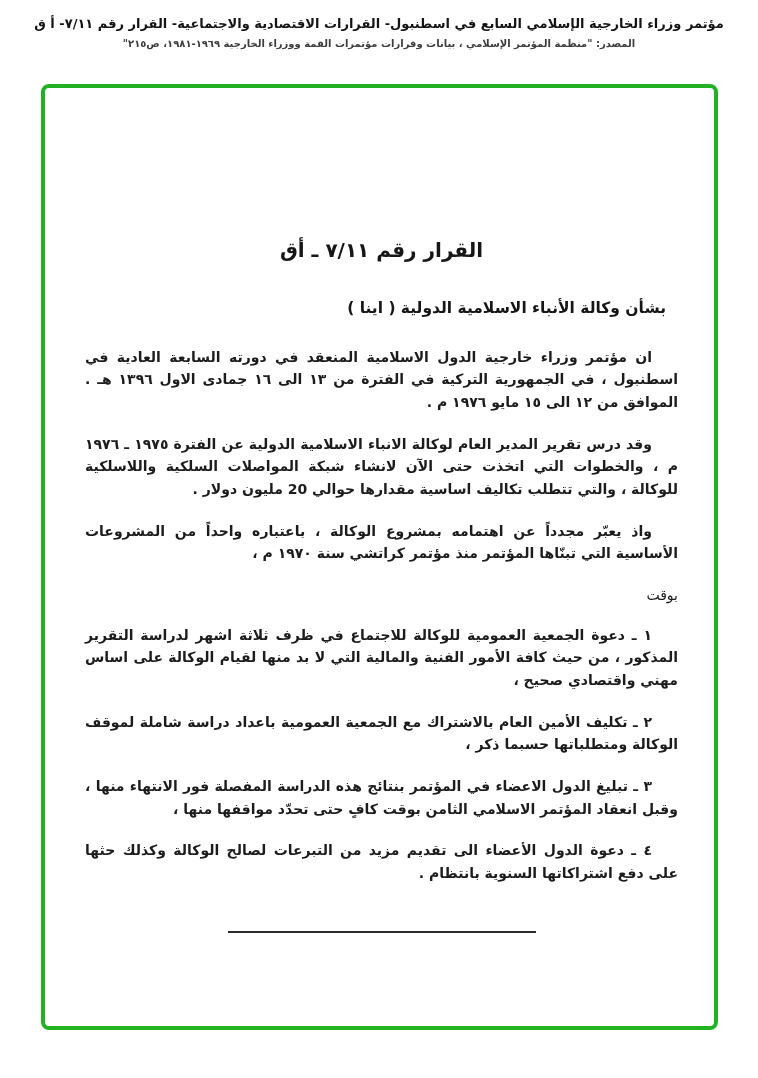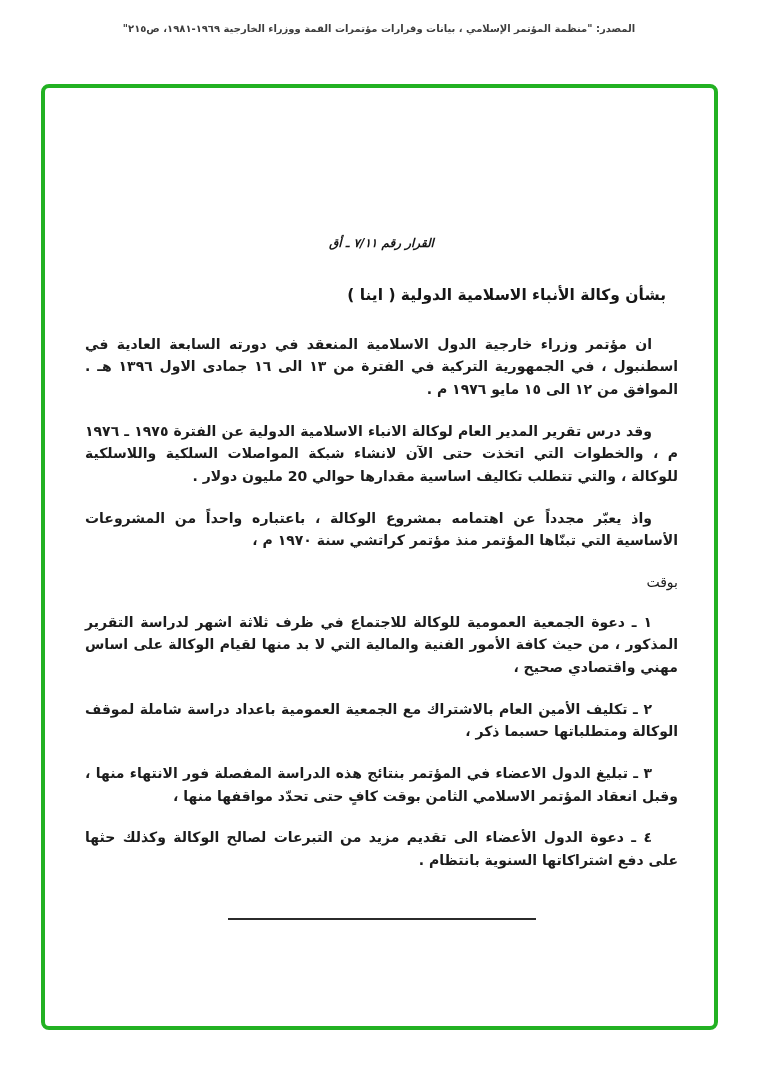--- a/index.html
+++ b/index.html
@@ -45,27 +45,26 @@
   .doc-content {
     direction: rtl;
     box-sizing: border-box;
     padding: 146px 36px 0 40px;
     font-size: 14px;
     line-height: 1.62;
     color: #1c1c1c;
     text-align: justify;
   }
   .doc-title {
-    font-size: 12px;
+    font-size: 20px;
     font-weight: bold;
     text-align: center;
     text-indent: 0;
     margin: 0 0 30px 0;
     color: #161616;
-    font-style: italic;
   }
   .doc-subtitle {
     font-size: 15.5px;
     font-weight: bold;
     text-indent: 12px;
     margin: 0 0 24px 0;
     color: #161616;
   }
   .para {
     margin: 0 0 19px 0;
@@ -88,20 +87,21 @@
     border-top: 2px solid #2b2b2b;
     margin: 46px auto 0 auto;
   }
 </style>
 </head>
 <body>
 
 <div class="page">
 
   <header class="top-header">
+    <div class="header-line1">مؤتمر وزراء الخارجية الإسلامي السابع في اسطنبول- القرارات الاقتصادية والاجتماعية- القرار رقم ٧/١١- أ ق</div>
     <div class="header-line2">المصدر: "منظمة المؤتمر الإسلامي ، بيانات وقرارات مؤتمرات القمة ووزراء الخارجية ١٩٦٩-١٩٨١، ص٢١٥"</div>
   </header>
 
   <div class="scan-frame" style="border-color: rgb(34, 177, 34);">
     <div class="doc-content">
 
       <h1 class="doc-title">القرار رقم ٧/١١ ـ أق</h1>
 
       <h2 class="doc-subtitle">بشأن وكالة الأنباء الاسلامية الدولية ( اينا )</h2>
 

